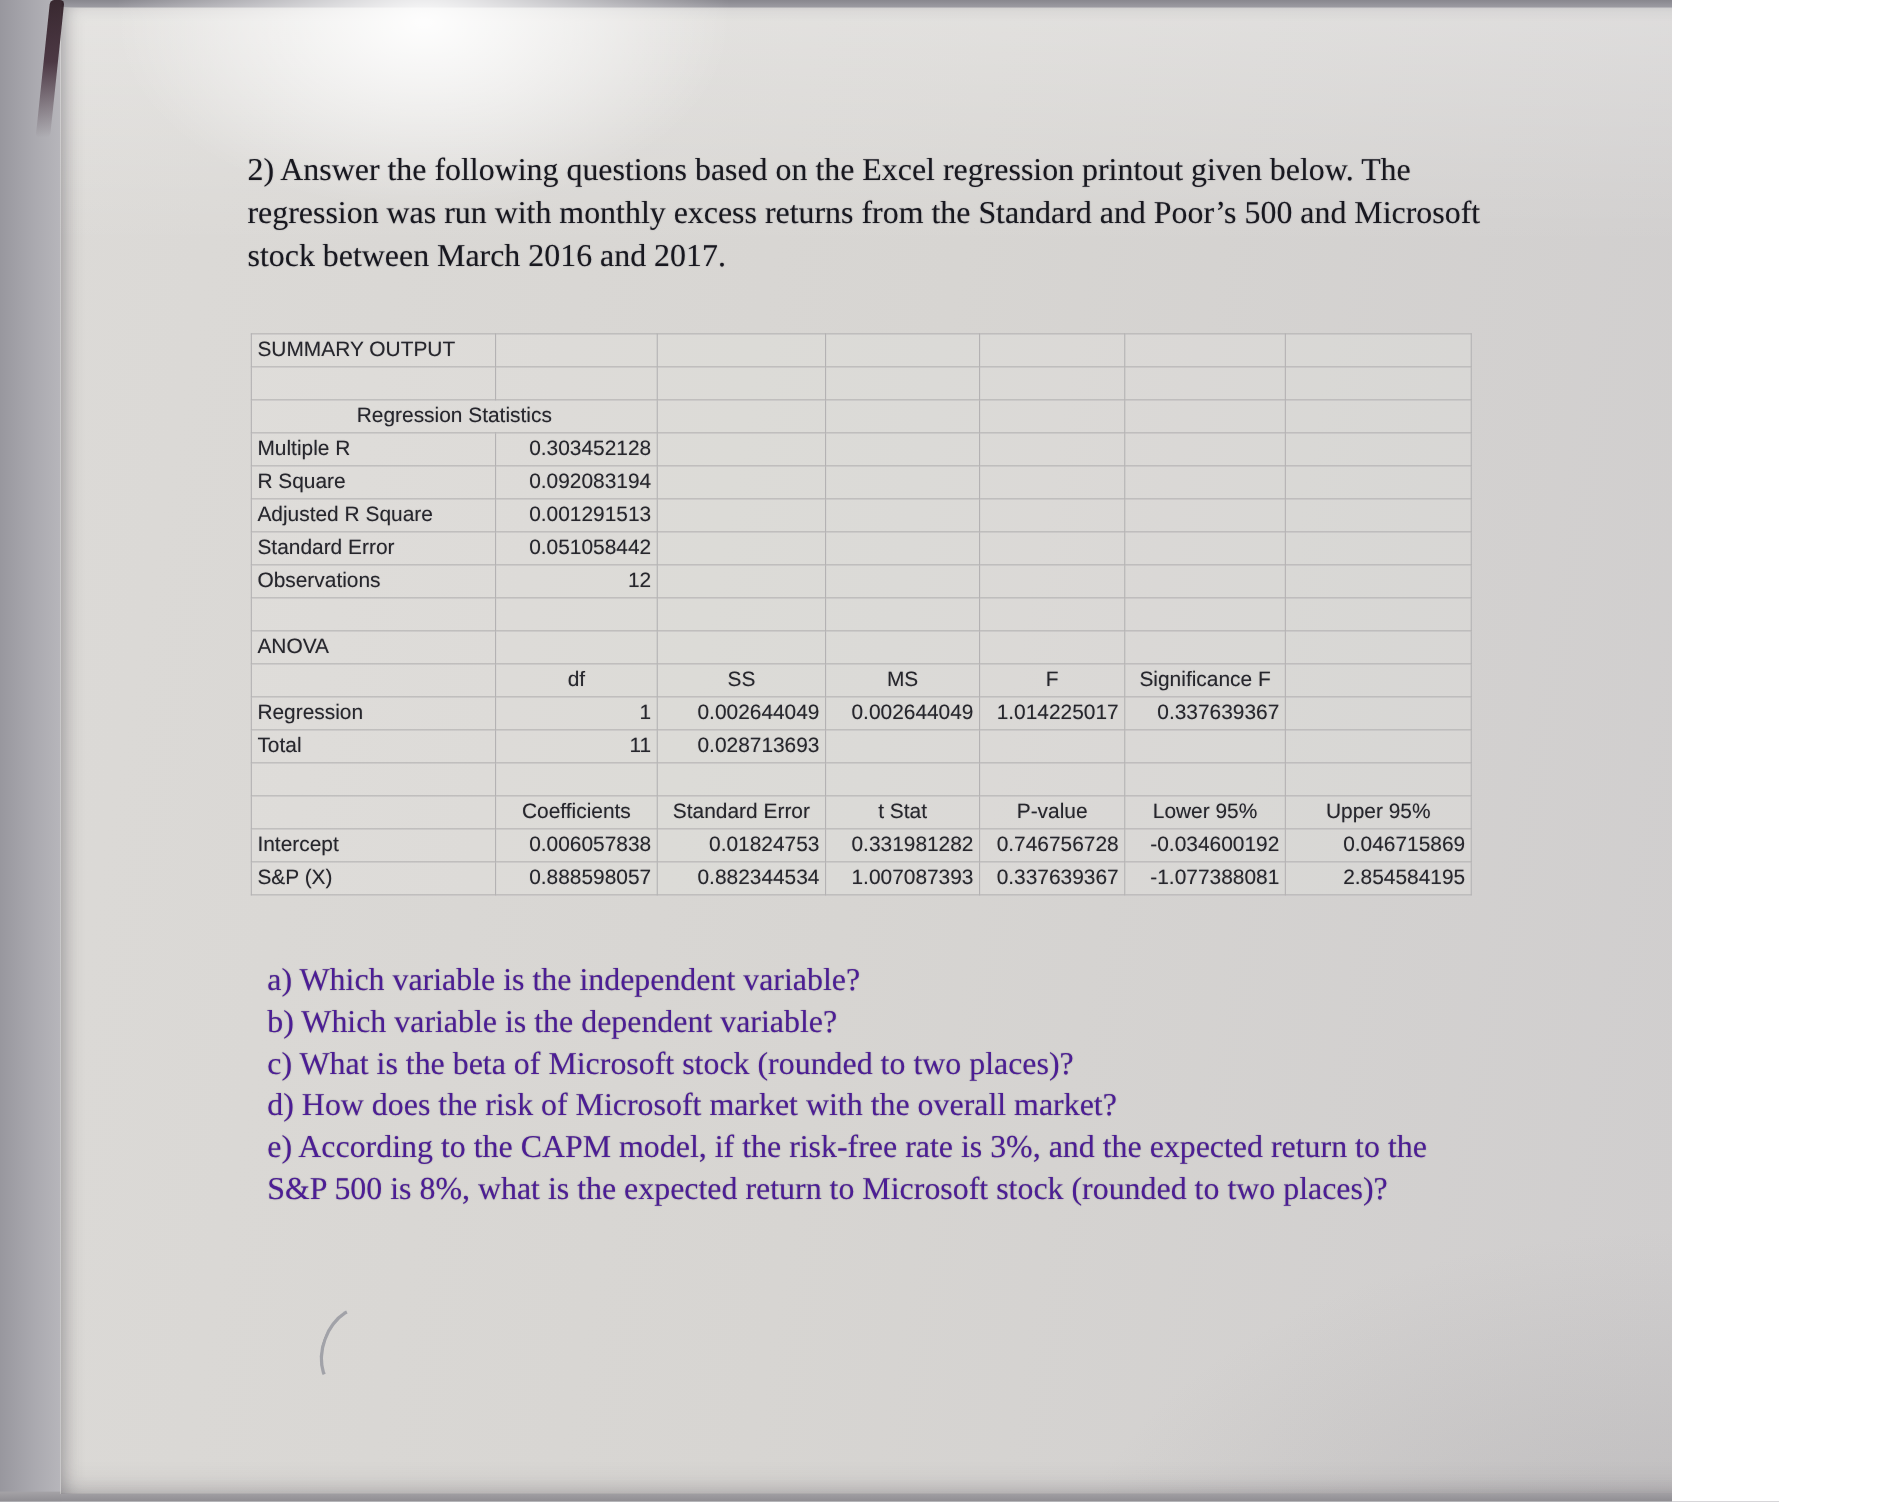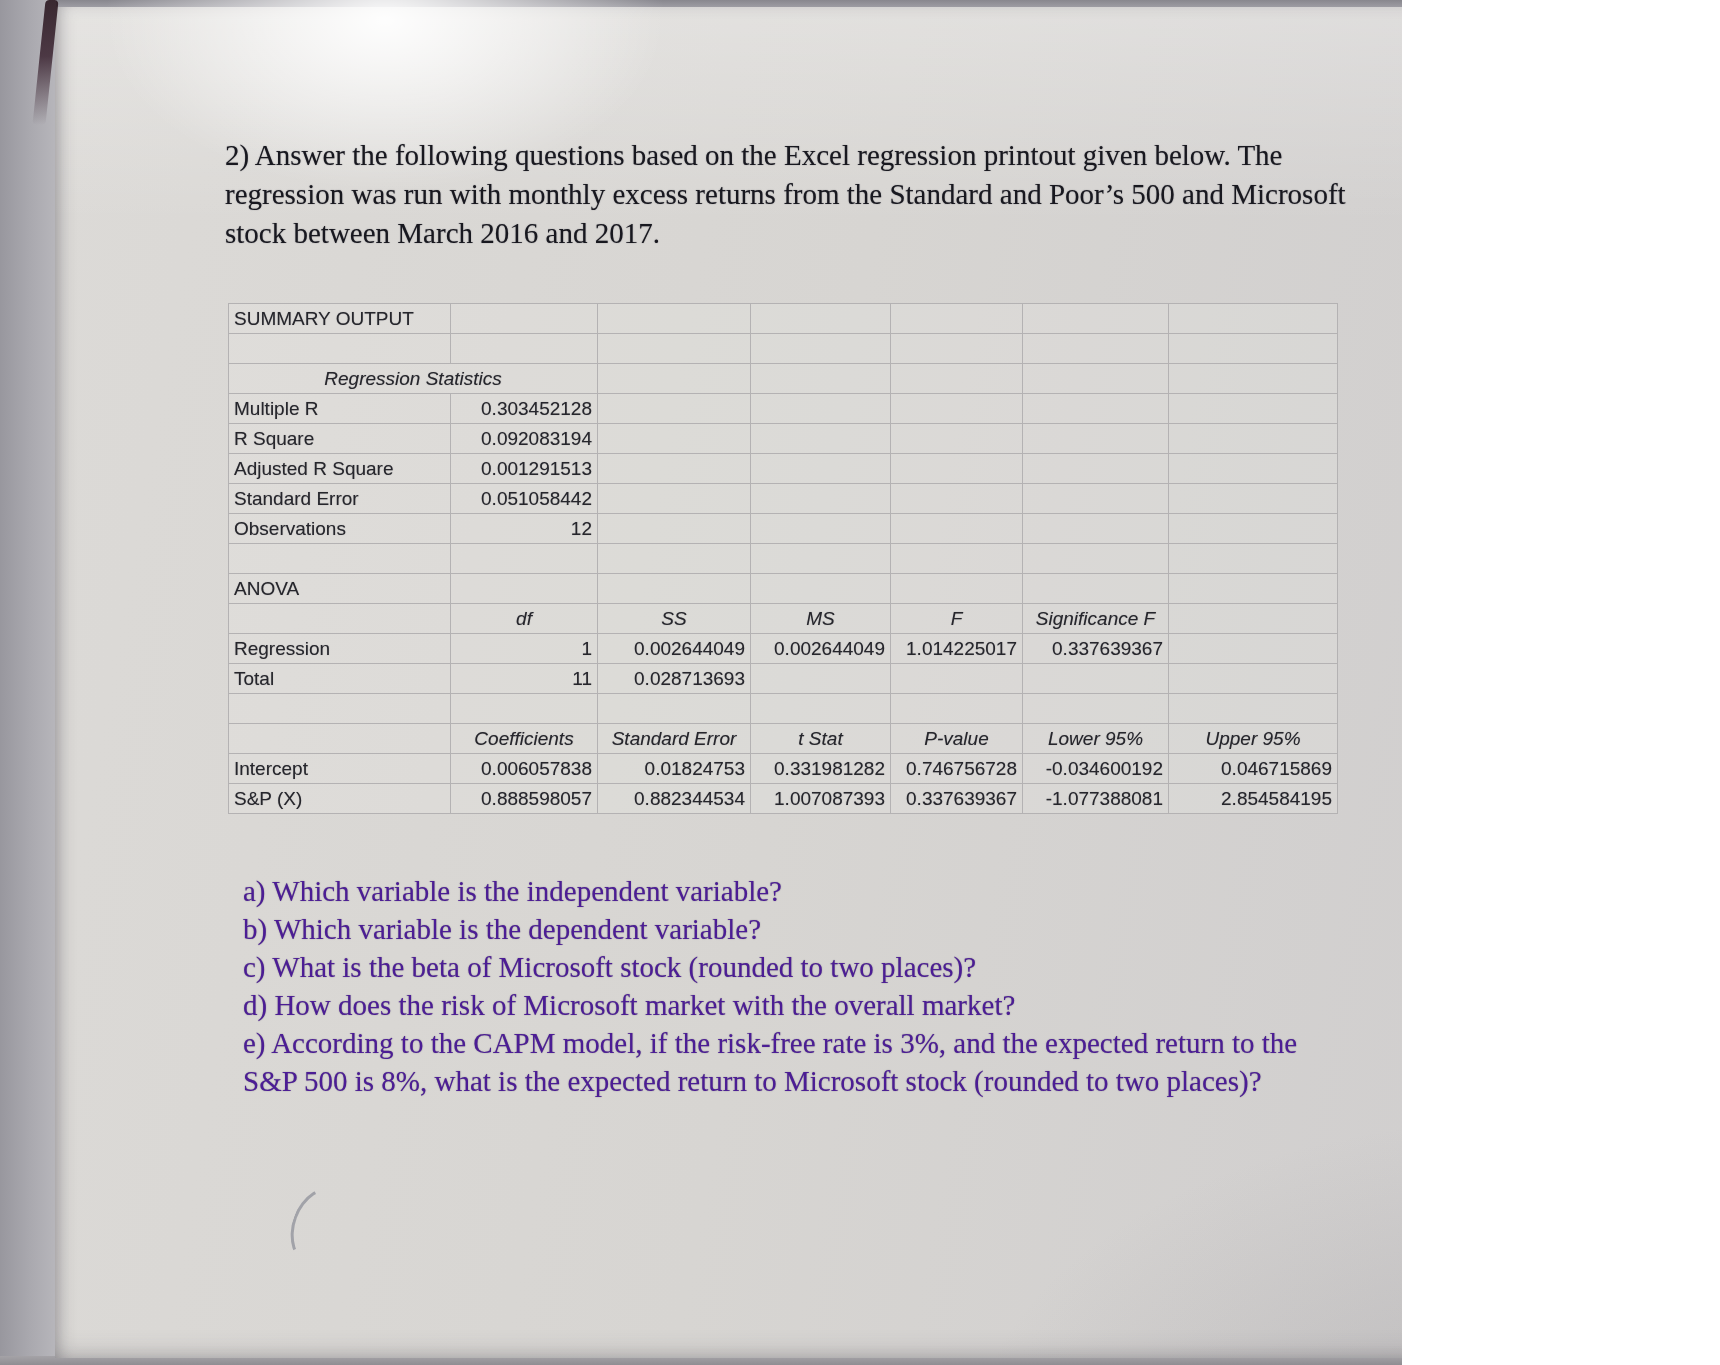--- a/index.html
+++ b/index.html
@@ -1,18 +1,18 @@
 <!DOCTYPE html>
 <html><head>
 <meta charset="utf-8">
 <style>
   html, body { margin: 0; padding: 0; }
   .canvas {
     position: relative;
-    width: 1402px;
+    width: 1520px;
     height: 1365px;
     background: #aeadb3;
     overflow: hidden;
   }
   .edge-top {
     position: absolute; left: 0; top: 0; width: 100%; height: 8px;
     background: linear-gradient(#88878e, #a09fa6);
   }
   .edge-bottom {
     position: absolute; left: 0; bottom: 0; width: 100%; height: 9px;
@@ -72,21 +72,21 @@
   }
   table.excel td {
     border: 1px solid #b4b2b3;
     height: 29px;
     padding: 0 5px;
     white-space: nowrap;
     overflow: hidden;
     vertical-align: middle;
   }
   td.num { text-align: right; padding-right: 4px; }
-  td.hdr { font-style: italic; text-align: center; }
+  td.hdr { text-align: center; }
   td.bt { border-top: 2px solid #47474d; }
   td.bb { border-bottom: 2px solid #47474d; }
 
   .questions {
     position: absolute; left: 243px; top: 872px; width: 1082px;
     font-family: "Liberation Serif", serif;
     font-size: 29px; line-height: 38px;
     color: #4c1d95;
     text-shadow: 0 0 1.2px rgba(25,25,40,0.45);
   }

